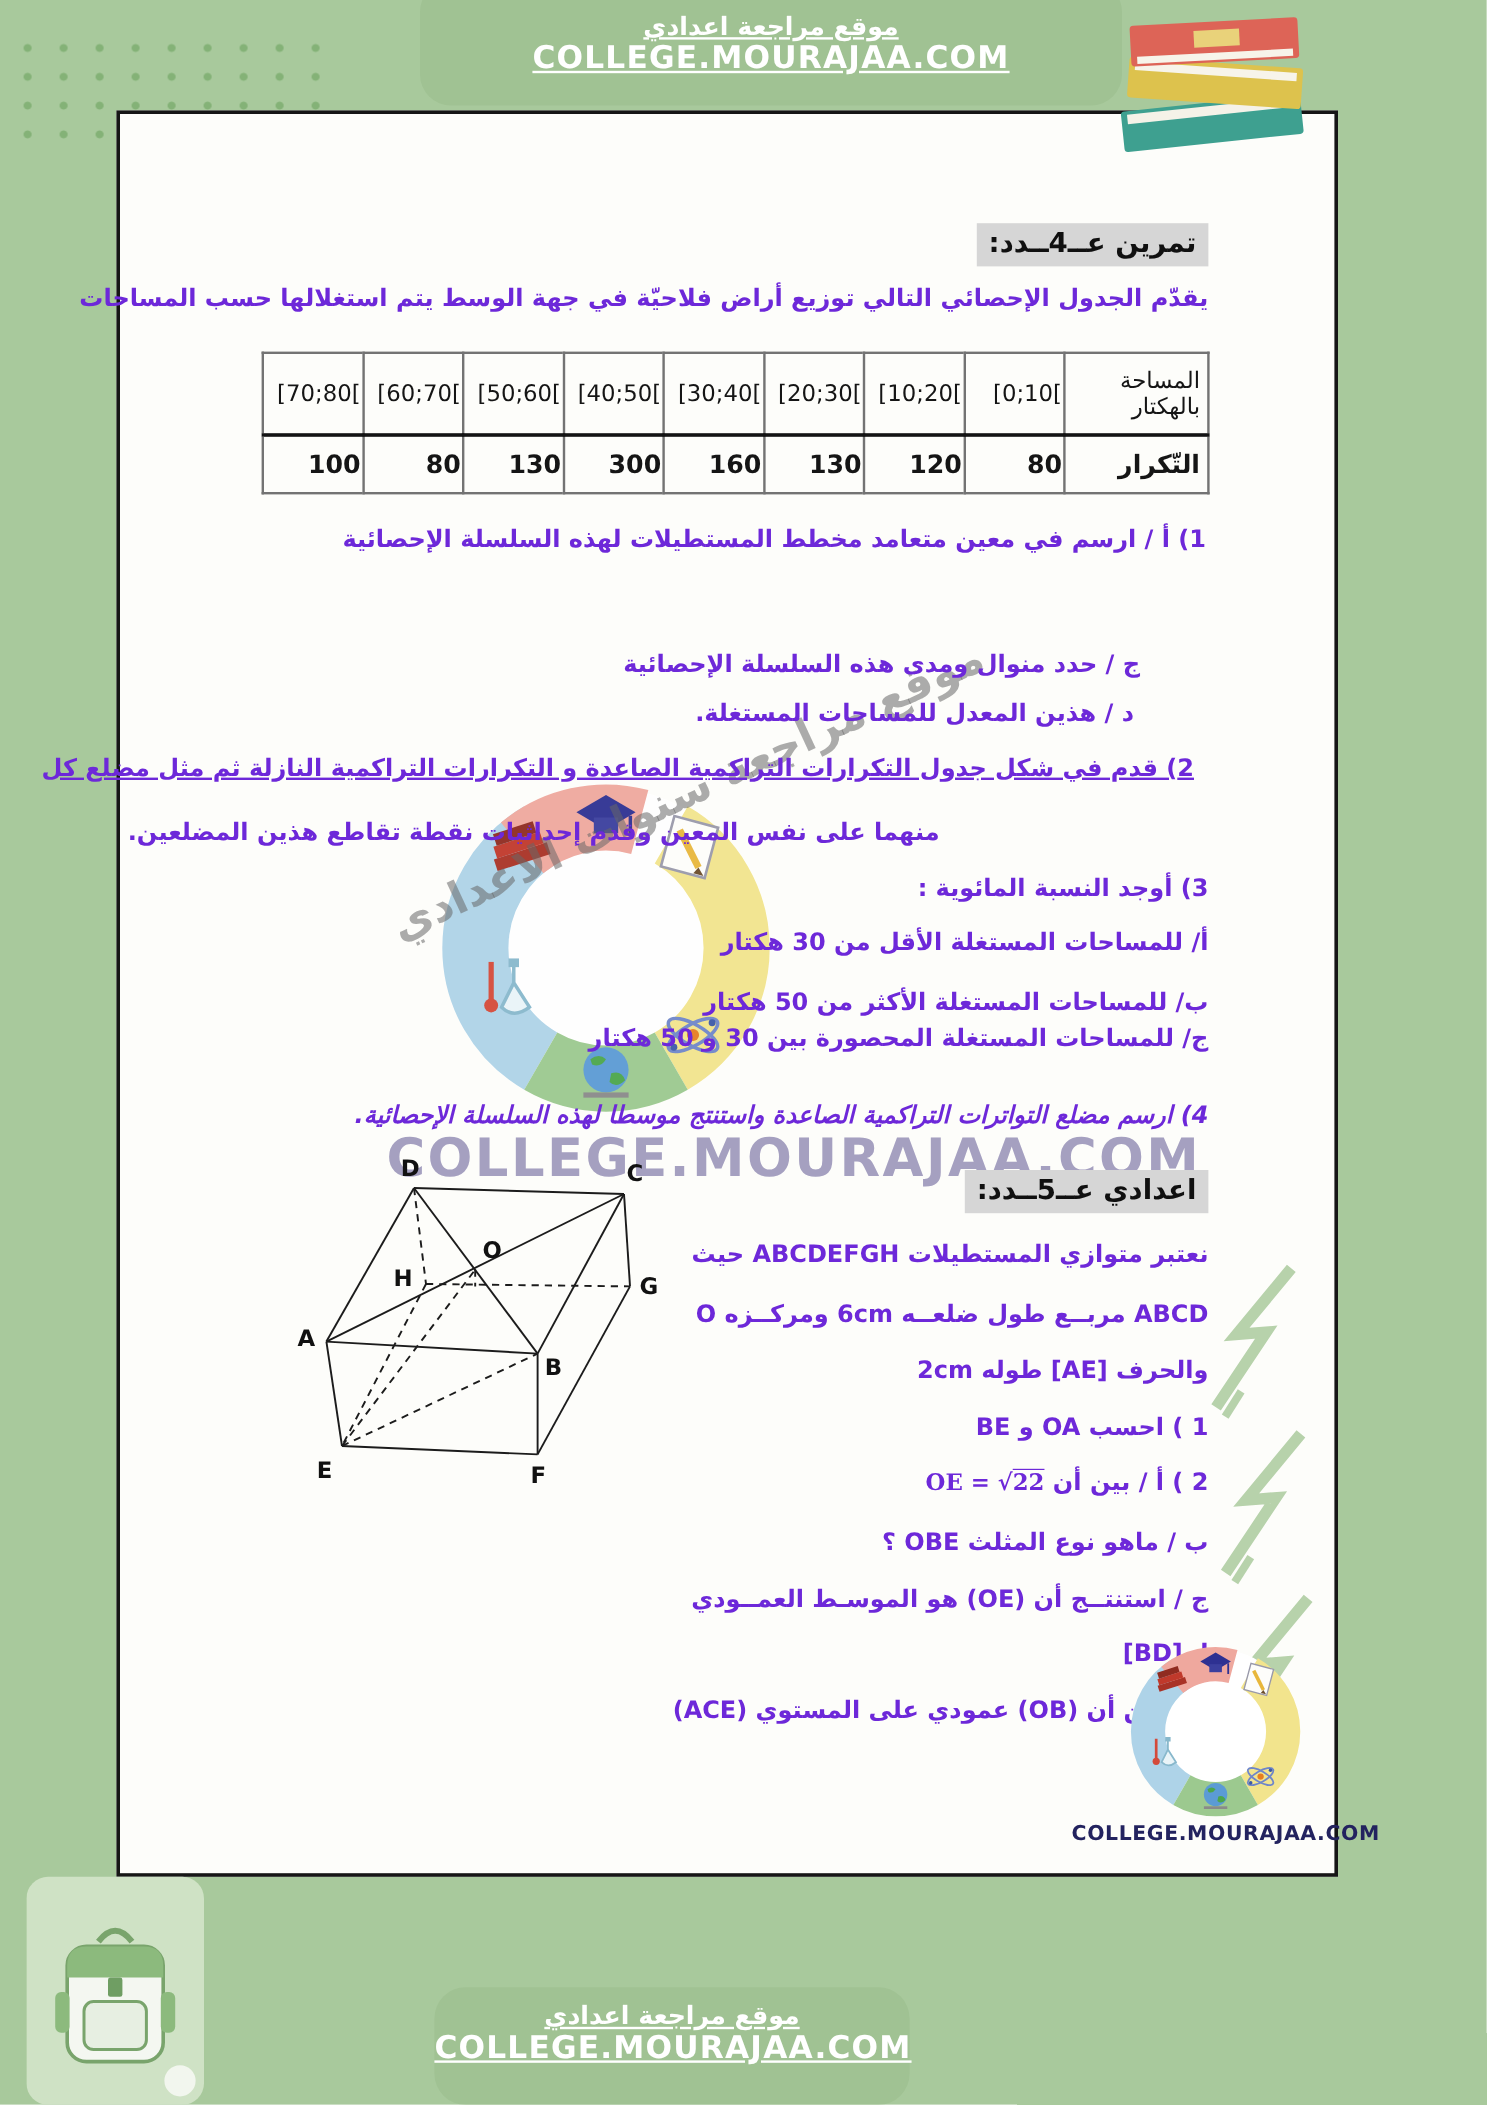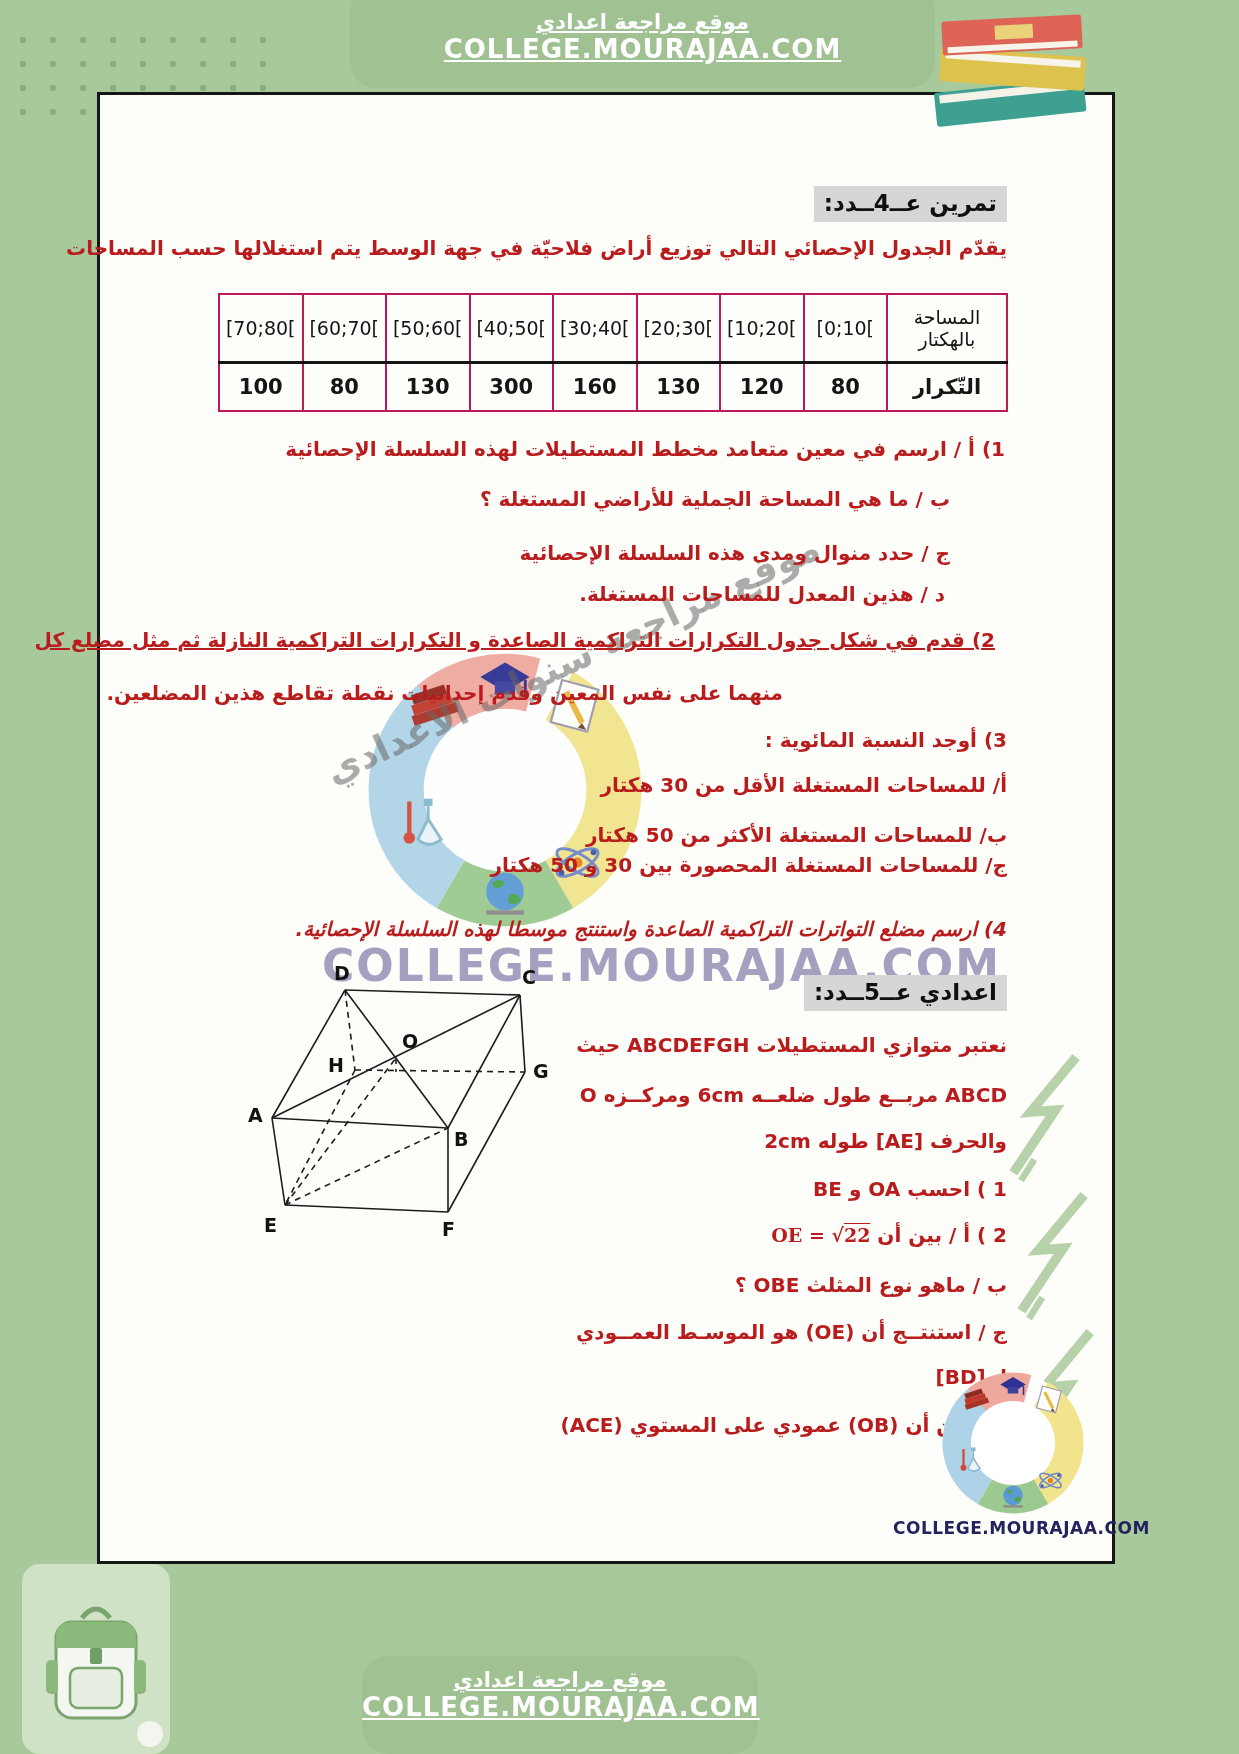--- a/index.html
+++ b/index.html
@@ -14,29 +14,29 @@
   .banner.top{left:350px;top:-16px;width:585px;height:104px;padding-top:12px;box-sizing:border-box;}
   .banner.bottom{left:362px;top:1656px;width:396px;height:98px;padding-top:12px;box-sizing:border-box;}
   .banner .l1{color:#fff;font-weight:bold;font-size:21px;text-decoration:underline;direction:rtl;}
   .banner .l2{color:#fff;font-weight:bold;font-size:26px;text-decoration:underline;letter-spacing:1px;}
   .banner.top .l1{margin-top:14px;}
   
   .sheet{position:absolute;left:97px;top:92px;width:1012px;height:1466px;background:#fdfdfa;
          border:3px solid #161616;z-index:1;}
   
   .tline{position:absolute;direction:rtl;white-space:nowrap;font-weight:bold;font-size:20px;
-         z-index:4;color:#b91c1c;}
+         z-index:4;color:#6d28d9;}
   .extitle{position:absolute;direction:rtl;white-space:nowrap;font-weight:bold;font-size:23px;
            background:#d6d6d6;padding:4px 10px 6px;z-index:4;color:#101010;}
   .math{font-family:"DejaVu Serif",serif;font-weight:bold;font-size:19px;}
   .math .rad{text-decoration:overline;}
   
   .stats-table{position:absolute;left:218px;top:293px;width:788px;border-collapse:collapse;
                table-layout:fixed;direction:rtl;z-index:4;background:#fdfdfa;}
-  .stats-table th,.stats-table td{border:2px solid #be185d;text-align:center;vertical-align:middle;
+  .stats-table th,.stats-table td{border:2px solid #737373;text-align:right;vertical-align:middle;
                font-family:"DejaVu Sans",sans-serif;}
   .stats-table tr.hdr th{height:64px;font-size:19px;font-weight:normal;}
   .stats-table tr.hdr{border-bottom:3px solid #141414;}
   .stats-table tr.dat td{height:44px;font-size:21px;font-weight:bold;}
   .stats-table th.lbl,.stats-table td.lbl{font-weight:bold;font-size:19px;padding:0 6px;}
   .stats-table th.iv{direction:ltr;}
   
   .big-url{position:absolute;left:322px;top:940px;width:668px;text-align:center;z-index:3;
            font-size:44px;font-weight:bold;letter-spacing:2px;color:#a5a0c0;}
   
@@ -178,21 +178,20 @@
       <td>160</td>
       <td>300</td>
       <td>130</td>
       <td>80</td>
       <td>100</td>
     </tr>
   </tbody>
     </table>
 
   <div class="tline" style="right:234px;top:437px;">1) أ / ارسم في معين متعامد مخطط المستطيلات لهذه السلسلة الإحصائية</div>
-  <div class="tline" style="right:289px;top:487px;">ب / ما هي المساحة الجملية للأراضي المستغلة ؟</div>
   <div class="tline" style="right:289px;top:541px;">ج / حدد منوال ومدى هذه السلسلة الإحصائية</div>
   <div class="tline" style="right:294px;top:582px;">د / هذين المعدل للمساحات المستغلة.</div>
   <div class="tline" style="right:244px;top:628px;text-decoration:underline;">2) قدم في شكل جدول التكرارات التراكمية الصاعدة و التكرارات التراكمية النازلة ثم مثل مضلع كل</div>
   <div class="tline" style="right:456px;top:681px;">منهما على نفس المعين وقدم إحداثيات نقطة تقاطع هذين المضلعين.</div>
   <div class="tline" style="right:232px;top:728px;">3) أوجد النسبة المائوية :</div>
   <div class="tline" style="right:232px;top:773px;">أ/ للمساحات المستغلة الأقل من 30 هكتار</div>
   <div class="tline" style="right:232px;top:823px;">ب/ للمساحات المستغلة الأكثر من 50 هكتار</div>
   <div class="tline" style="right:232px;top:853px;">ج/ للمساحات المستغلة المحصورة بين 30 و 50 هكتار</div>
   <div class="tline" style="right:232px;top:917px;font-style:italic;">4) ارسم مضلع التواترات التراكمية الصاعدة واستنتج موسطا لهذه السلسلة الإحصائية.</div>
 

